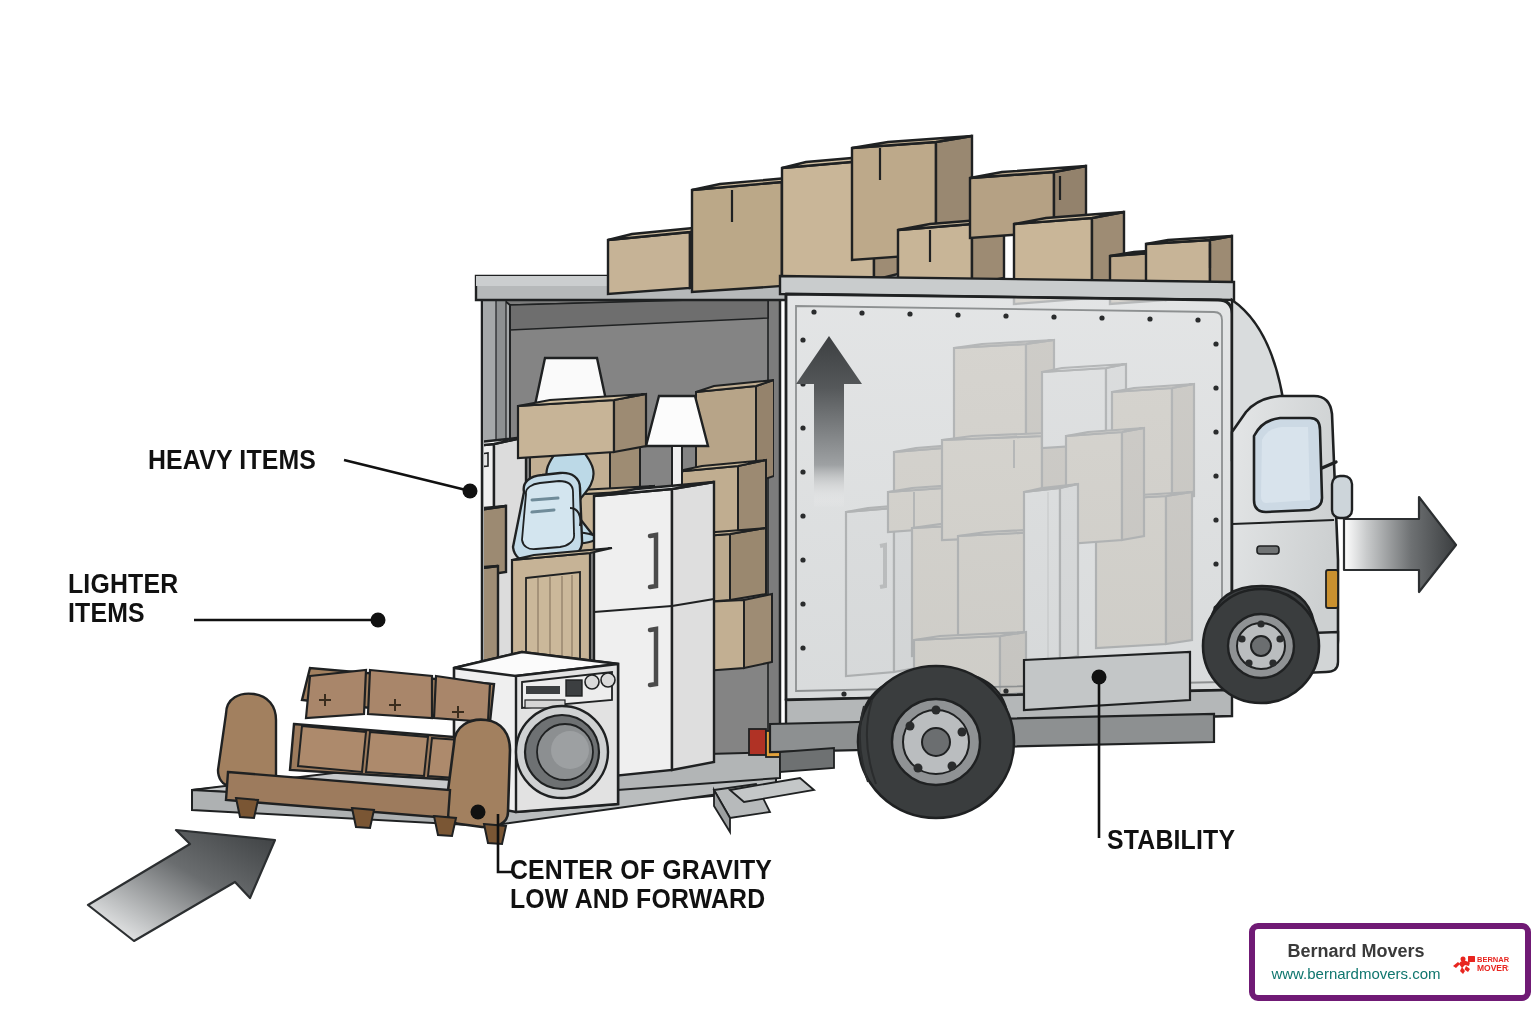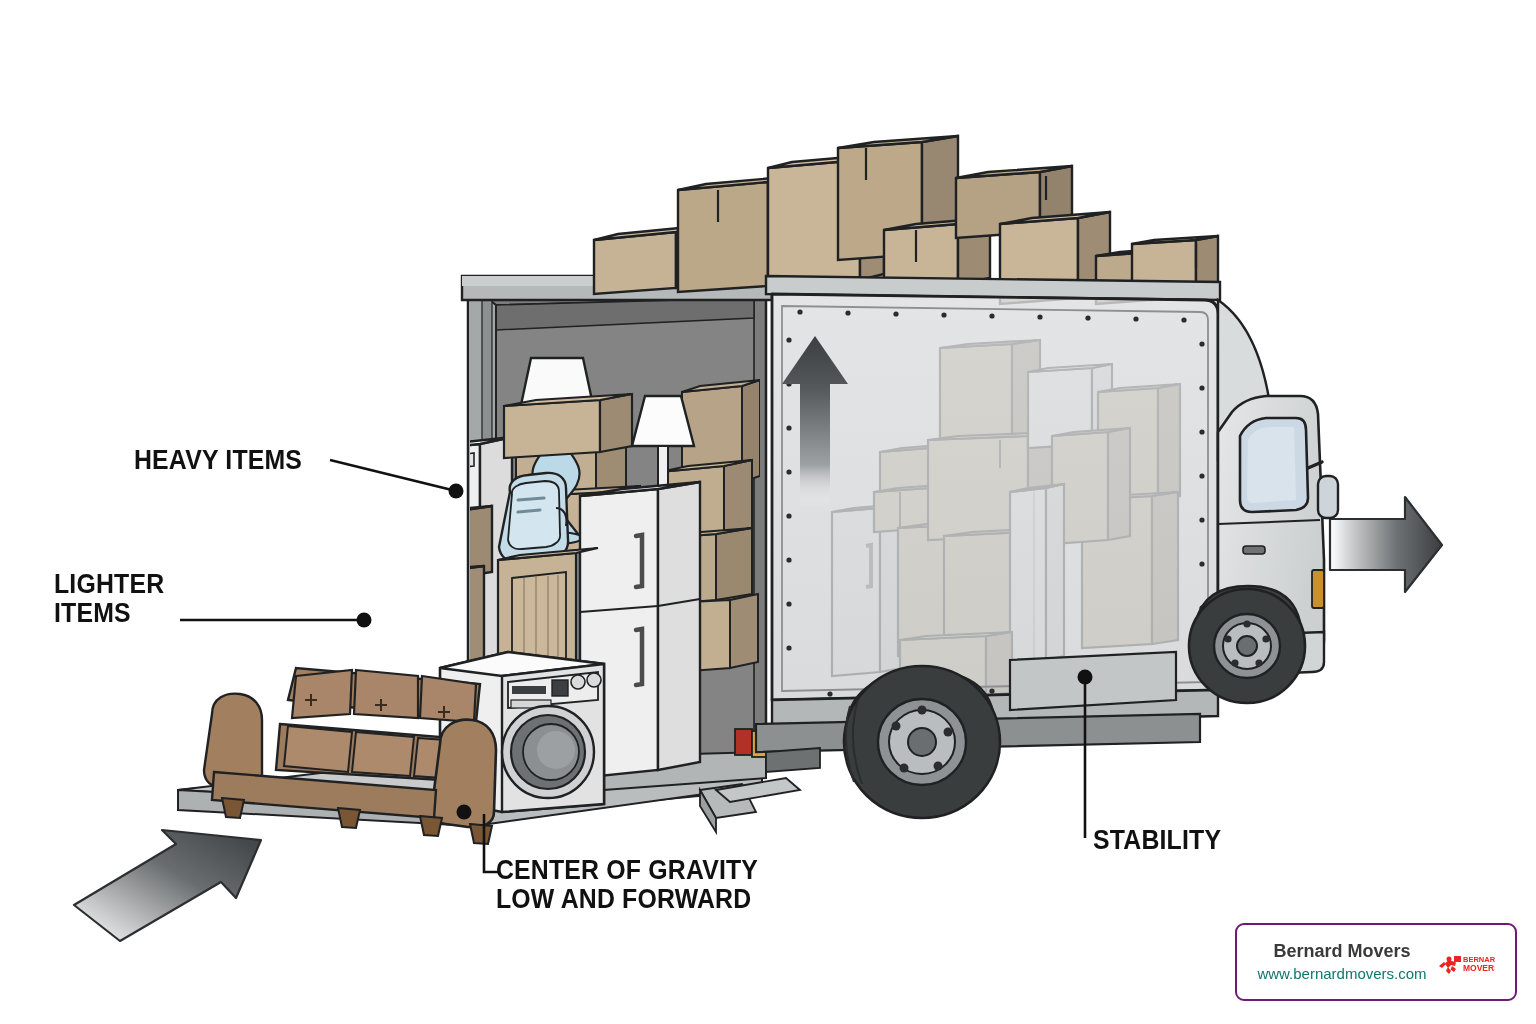--- a/index.html
+++ b/index.html
@@ -10,21 +10,21 @@
   }
   body {
     width: 1536px;
     height: 1024px;
     position: relative;
     overflow: hidden;
     font-family: "Liberation Sans", sans-serif;
   }
   #stage {
     position: absolute;
-    left: 0; top: 0;
+    left: 14px; top: 0;
     width: 1392px;
     height: 1024px;
   }
   svg.scene {
     position: absolute;
     left: 0; top: 0;
     width: 1536px;
     height: 1024px;
     display: block;
   }
@@ -46,21 +46,21 @@
   #label-cog    { left: 496px; top: 856px; font-size: 27px; }
   #label-stability { left: 1093px; top: 826px; font-size: 27px; }
 
   
   #brand-badge {
     position: absolute;
     left: 1235px;
     top: 923px;
     width: 282px;
     height: 78px;
-    border: 2px solid #701a75;
+    border: 6px solid #701a75;
     border-radius: 9px;
     background: #ffffff;
     box-sizing: border-box;
     display: flex;
     flex-direction: column;
     align-items: center;
     justify-content: center;
   }
   #brand-row {
     display: flex;

